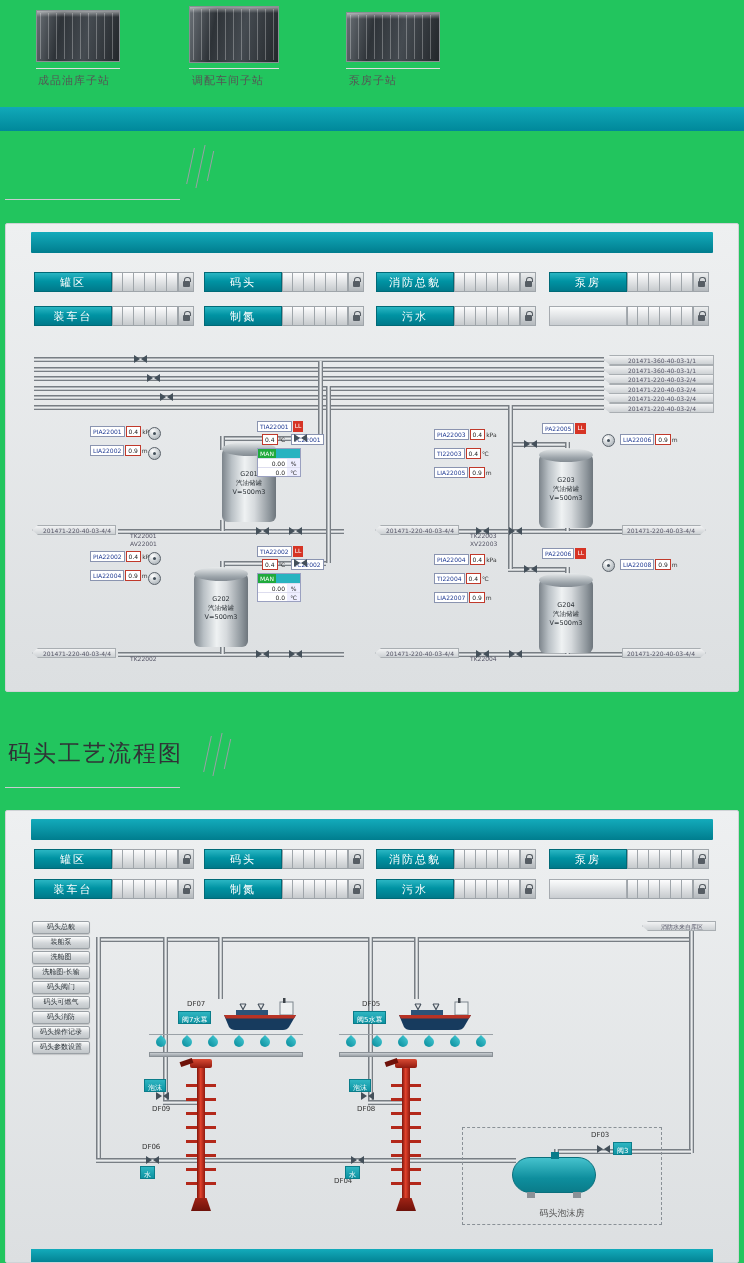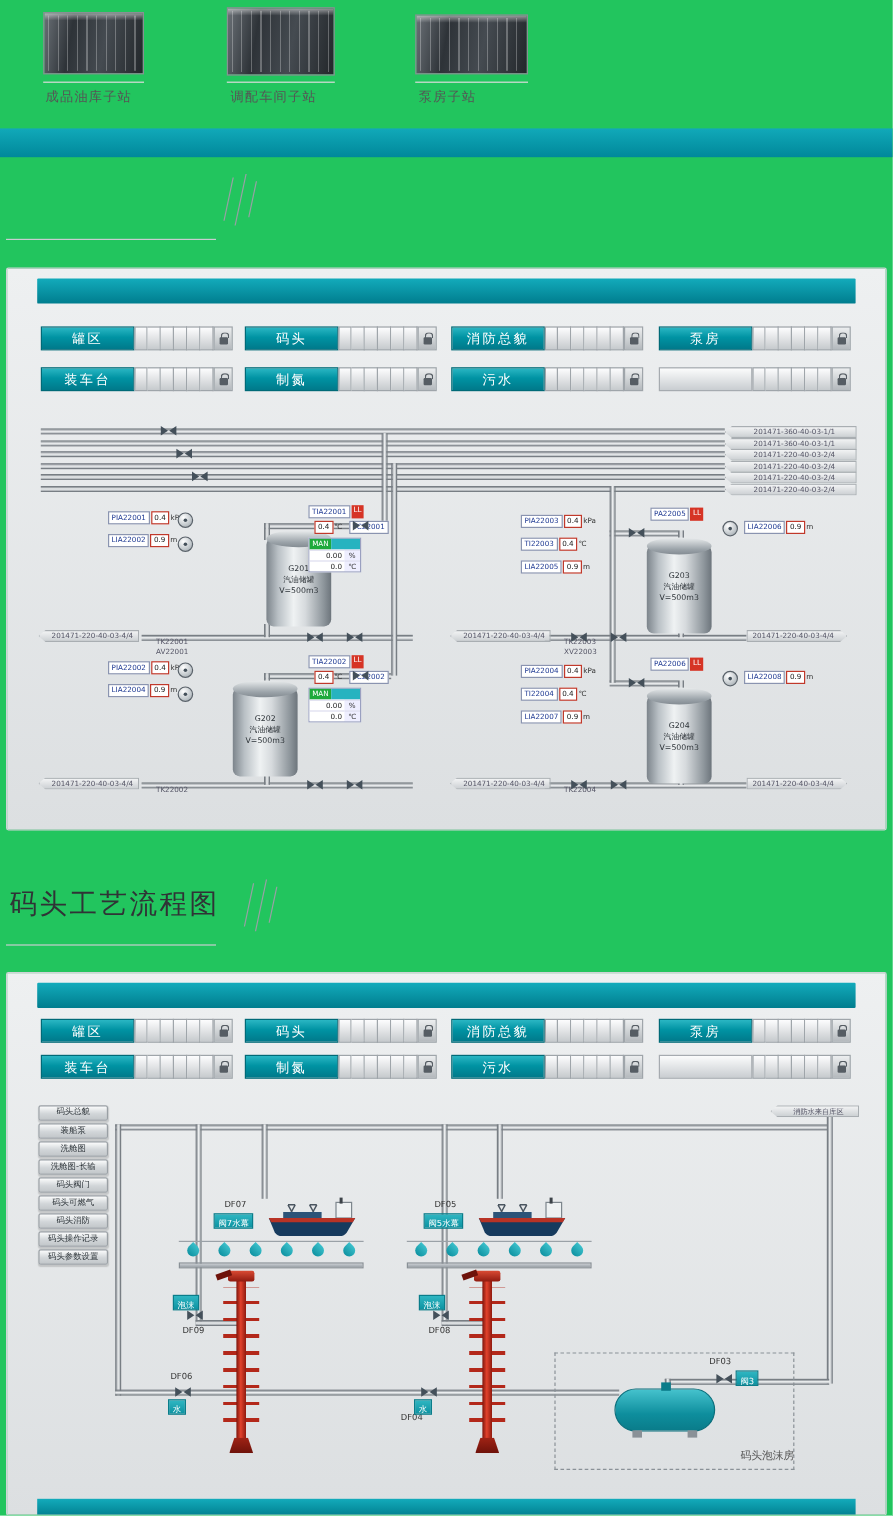--- a/index.html
+++ b/index.html
@@ -88,21 +88,21 @@
   .mast{position:absolute;left:11px;top:8px;width:8px;height:132px;background:linear-gradient(90deg,#7e150c,#e2422c 45%,#8f1a0f)}
   .ttop{position:absolute;left:4px;top:0;width:22px;height:9px;background:linear-gradient(180deg,#d94a33,#8f1a0f);border-radius:2px}
   .nozzle{position:absolute;left:-6px;top:1px;width:13px;height:5px;background:#6e120a;transform:rotate(-20deg)}
   .tbase{position:absolute;left:5px;bottom:0;width:20px;height:13px;background:linear-gradient(180deg,#a02315,#6e120a);clip-path:polygon(22% 0,78% 0,100% 100%,0 100%)}
 
   .dashedbox{position:absolute;border:1px dashed #8a9197;z-index:2}
   .foamtank{position:absolute;width:84px;height:36px;border-radius:18px;background:linear-gradient(180deg,#45c2cd,#0e8e9d 60%,#0a7c8a);border:1px solid #0a6f7c;z-index:3}
   .foamtank::before{content:"";position:absolute;left:14px;bottom:-6px;width:8px;height:6px;background:#8a9197}
   .foamtank::after{content:"";position:absolute;right:14px;bottom:-6px;width:8px;height:6px;background:#8a9197}
   .foamnozzle{position:absolute;left:38px;top:-6px;width:8px;height:7px;background:#0a7c8a}
-  .foamlabel{position:absolute;font-size:9px;color:#555;text-align:right;z-index:3}
+  .foamlabel{position:absolute;font-size:9px;color:#555;text-align:center;z-index:3}
   .bottom-teal{position:absolute;left:25px;top:438px;width:682px;height:15px;background:linear-gradient(180deg,#13abbb,#007d8e)}
 </style>
 </head>
 <body>
 
 <div id="page">
 
   <div class="substation">
     <div class="cabinet" style="left:36px;top:10px;width:84px;height:52px"></div>
     <div class="sub-line" style="left:36px;top:68px;width:84px"></div>

